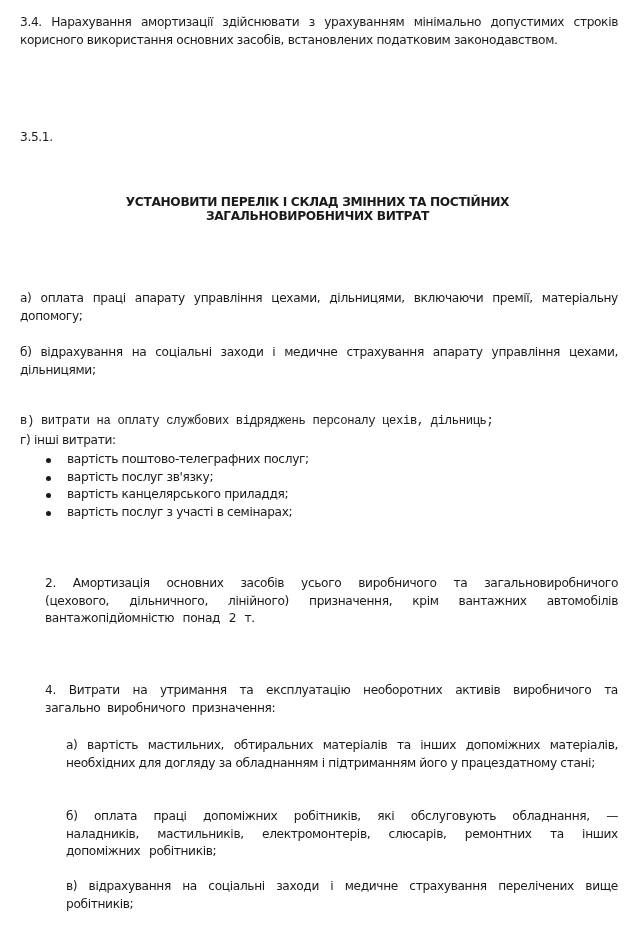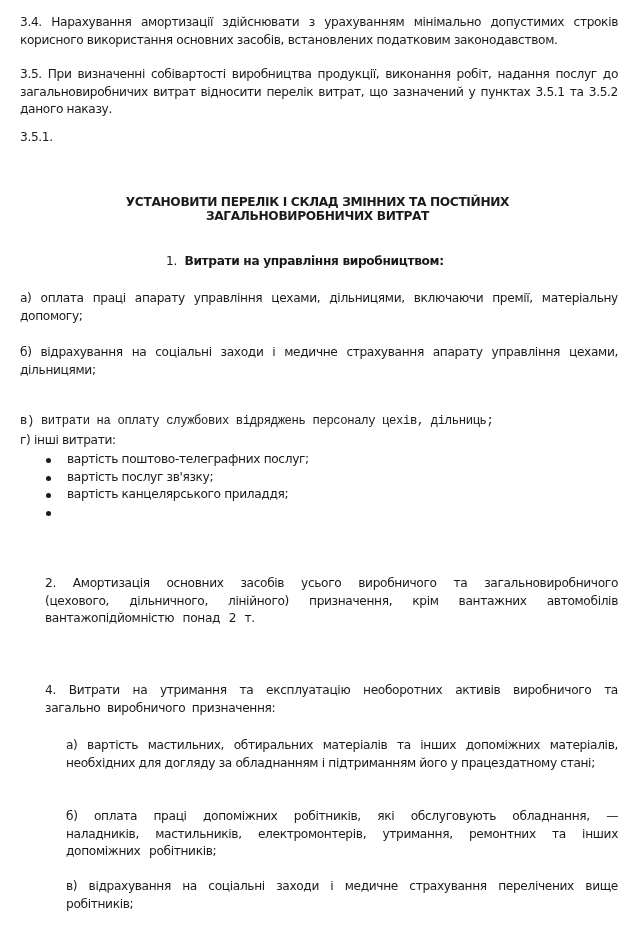--- a/index.html
+++ b/index.html
@@ -56,51 +56,46 @@
       background: #1a1a1a;
     }
   </style>
 </head>
 <body>
 
 <div class="page">
 
   <p class="p justify" style="left:20px; top:14px; width:598px;">3.4. Нарахування амортизації здійснювати з урахуванням мінімально допустимих строків корисного використання основних засобів, встановлених податковим законодавством.</p>
 
-  <p class="p justify" style="left:20px; top:66px; width:598px;">3.5. При визначенні собівартості виробництва продукції, виконання робіт, надання послуг до загальновиробничих витрат відносити перелік витрат, що зазначений у пунктах 3.5.1 та 3.5.2 даного наказу.</p>
 
   <p class="p" style="left:20px; top:129px;">3.5.1.</p>
 
   <p class="p heading" style="top:194px;">УСТАНОВИТИ ПЕРЕЛІК І СКЛАД ЗМІННИХ ТА ПОСТІЙНИХ</p>
   <p class="p heading" style="top:208px;">ЗАГАЛЬНОВИРОБНИЧИХ ВИТРАТ</p>
 
-  <p class="p" style="left:166px; top:253px;">
-    <span>1.</span>
-    <b style="margin-left:4px;">Витрати на управління виробництвом:</b>
-  </p>
 
   <p class="p justify" style="left:20px; top:290px; width:598px; word-spacing:5px;">а)  оплата праці апарату управління цехами, дільницями, включаючи премії, матеріальну допомогу;</p>
 
   <p class="p justify" style="left:20px; top:344px; width:598px;">б)  відрахування на соціальні заходи і медичне страхування апарату управління цехами, дільницями;</p>
 
   <p class="p" style="left:20px; top:413px;font-family:Liberation Mono, monospace;">в)  витрати на оплату службових відряджень персоналу цехів, дільниць;</p>
 
   <p class="p" style="left:20px; top:432px;">г) інші витрати:</p>
 
   <ul class="bullets" style="left:67px; top:451px; width:551px;">
     <li><span class="dot"></span><span>вартість поштово-телеграфних послуг;</span></li>
     <li><span class="dot"></span><span>вартість послуг зв'язку;</span></li>
     <li><span class="dot"></span><span>вартість канцелярського приладдя;</span></li>
-    <li><span class="dot"></span></li>
+    <li><span class="dot"></span><span>вартість послуг з участі в семінарах;</span></li>
   </ul>
 
   <p class="p justify" style="left:45px; top:575px; width:573px; word-spacing:5px;">2.  Амортизація основних засобів усього виробничого та загальновиробничого (цехового, дільничного, лінійного) призначення, крім вантажних автомобілів вантажопідйомністю понад 2 т.</p>
 
 
   <p class="p justify" style="left:45px; top:682px; width:573px; word-spacing:3px;">4.  Витрати на утримання та експлуатацію необоротних активів виробничого та загально виробничого призначення:</p>
 
   <p class="p justify" style="left:66px; top:737px; width:552px;">а)  вартість мастильних, обтиральних матеріалів та інших допоміжних матеріалів, необхідних для догляду за  обладнанням і підтриманням його у працездатному стані;</p>
 
-  <p class="p justify" style="left:66px; top:808px; width:552px; word-spacing:5px;">б)  оплата праці допоміжних робітників, які обслуговують обладнання, — наладників, мастильників, електромонтерів, утримання, ремонтних та інших допоміжних робітників;</p>
+  <p class="p justify" style="left:66px; top:808px; width:552px; word-spacing:5px;">б)  оплата праці допоміжних робітників, які обслуговують обладнання, — наладників, мастильників, електромонтерів, слюсарів, ремонтних та інших допоміжних робітників;</p>
 
   <p class="p justify" style="left:66px; top:878px; width:552px; word-spacing:4px;">в)  відрахування на соціальні заходи і медичне страхування перелічених вище робітників;</p>
 
 </div>
 
 </body></html>

